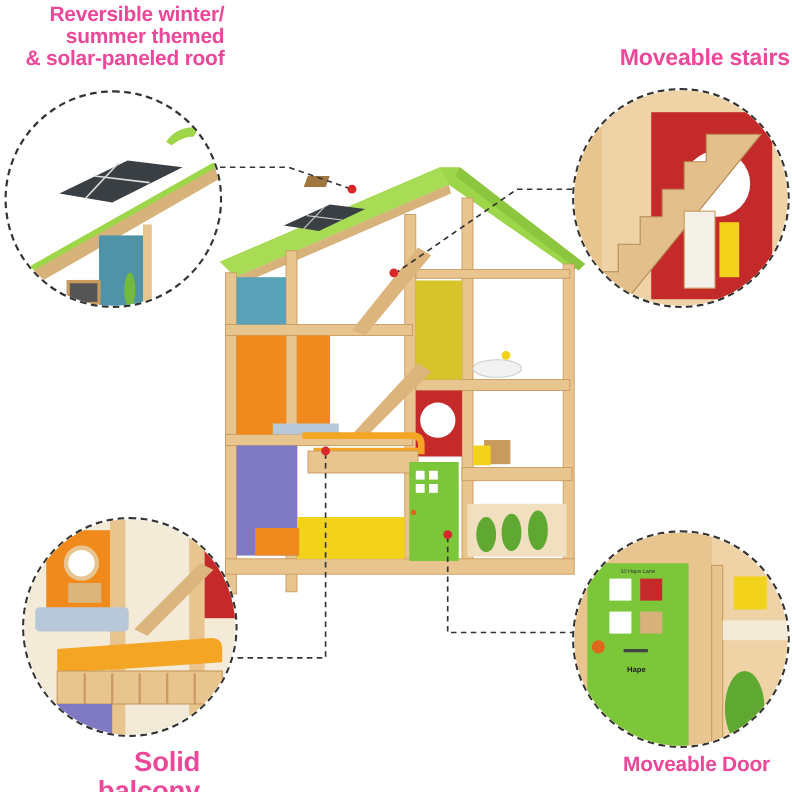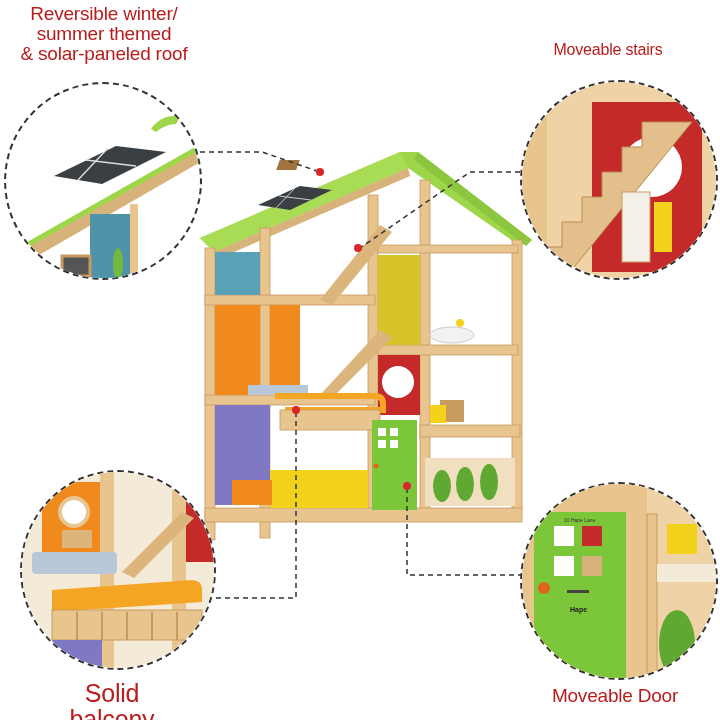--- a/index.html
+++ b/index.html
@@ -1,19 +1,19 @@
 <!DOCTYPE html>
 <html><head>
 <meta charset="utf-8">
 <style>
   html,body{margin:0;padding:0;background:#ffffff;}
   body{width:720px;height:720px;position:relative;overflow:hidden;font-family:"Liberation Sans","DejaVu Sans",sans-serif;}
-  .label{position:absolute;color:#b91c1c;font-weight:normal;line-height:1.05;text-align:center;letter-spacing:-0.2px;}
+  .label{position:absolute;color:#ec4899;font-weight:bold;line-height:1.05;text-align:right;letter-spacing:-0.2px;}
   .lbl-roof{left:4px;top:4px;width:200px;font-size:19px;}
-  .lbl-stairs{left:523px;top:42px;width:170px;font-size:16px;}
+  .lbl-stairs{left:548px;top:42px;width:170px;font-size:21px;}
   .lbl-balcony{left:42px;top:680px;width:140px;font-size:25px;}
   .lbl-door{left:530px;top:686px;width:170px;font-size:19px;}
   .circle{position:absolute;border-radius:50%;border:2px dashed #333;overflow:hidden;box-sizing:border-box;background:#fff;}
   svg{display:block;}
   .scene{position:absolute;left:0;top:0;}
 </style>
 </head>
 <body>
 
 <div class="label lbl-roof">

